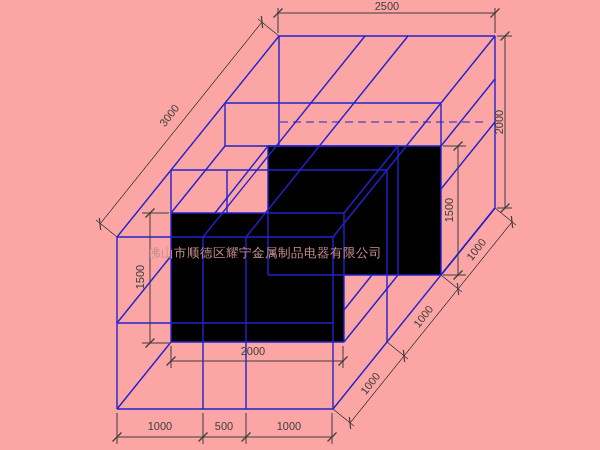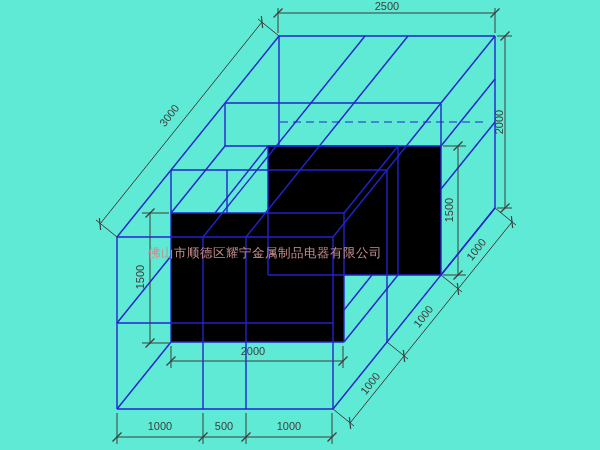--- a/index.html
+++ b/index.html
@@ -1,16 +1,16 @@
 <!DOCTYPE html>
 <html><head>
 <meta charset="utf-8">
 <style>
   html,body{margin:0;padding:0;background:#ffffff;}
-  #viewport{position:relative;width:600px;height:450px;background:#5eead4;overflow:hidden;
+  #viewport{position:relative;width:600px;height:450px;background:#fca5a5;overflow:hidden;
     font-family:"Liberation Sans", sans-serif;}
   svg{display:block;}
   text{font-family:"Liberation Sans", sans-serif;}
   .wm{font-family:"Liberation Sans", sans-serif;letter-spacing:0.5px;}
 </style>
 </head>
 <body>
 
 <div id="viewport">
   <svg id="drawing" width="600" height="450" viewBox="0 0 600 450">

